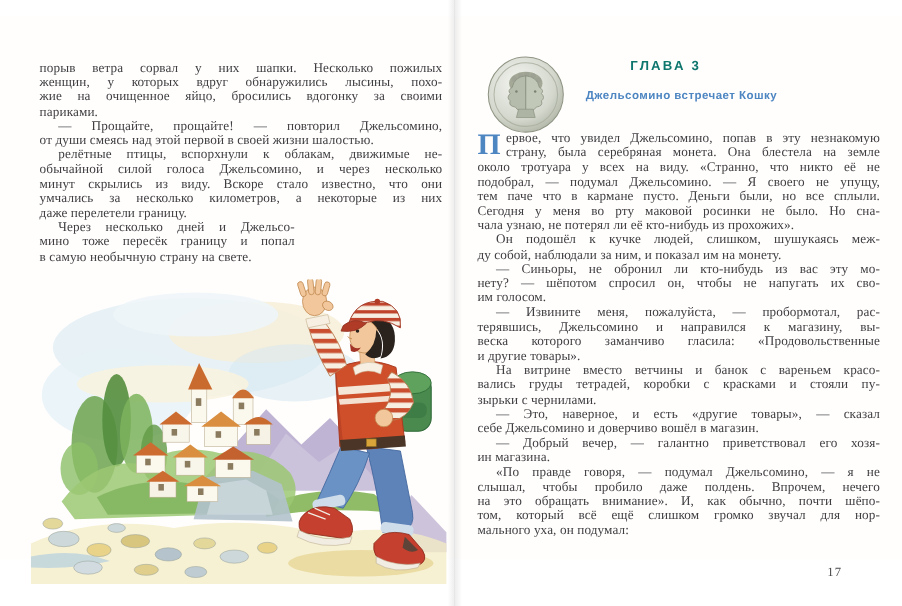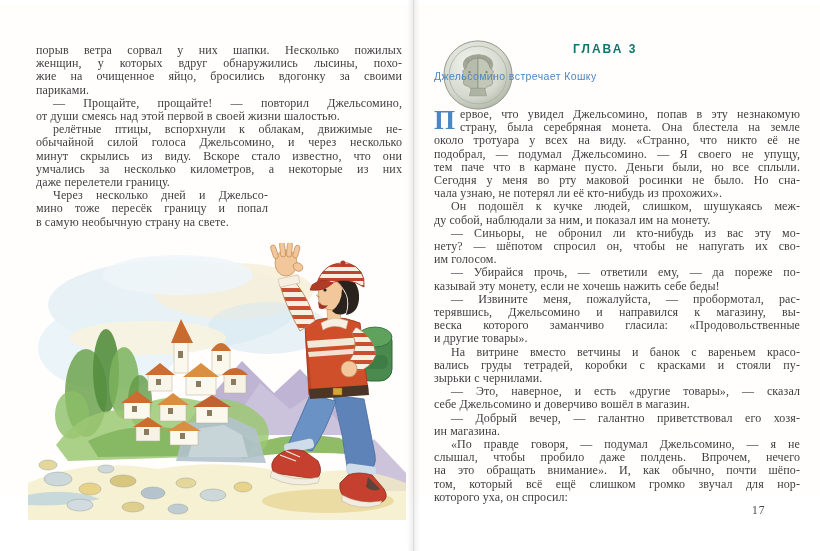--- a/index.html
+++ b/index.html
@@ -4,21 +4,21 @@
 <style>
   html,body { margin:0; padding:0; }
   body {
     width:820px; height:551px; overflow:hidden;
     background:#ffffff;
     font-family:"Liberation Serif", serif;
     color:#3f3e41;
     position:relative;
   }
   .spread { position:absolute; inset:0; }
-  .page { position:absolute; top:4px; height:493px; background:#fffefd;padding-left:29px; }
+  .page { position:absolute; top:15px; height:493px; background:#fffefd;padding-left:29px; }
   .page.left  { left:0;   width:413px; }
   .page.right { left:414px; width:406px; }
   .spine {
     position:absolute; left:407px; top:0; width:13px; height:551px;
     background:linear-gradient(90deg, rgba(90,90,95,0) 0%, rgba(90,90,95,0.10) 46%, rgba(90,90,95,0.22) 50%, rgba(90,90,95,0.10) 54%, rgba(90,90,95,0) 100%);
   }
 
   
   .text-block { position:absolute; font-size:12px; line-height:13.2px; letter-spacing:0.1px; }
   .left-text  { left:36px; top:40px;  width:366px; }
@@ -34,22 +34,22 @@
   }
 
   
   .chapter-title {
     position:absolute; left:118px; top:38px;
     font-family:"Liberation Sans", sans-serif; font-weight:bold;
     font-size:12px; letter-spacing:2px; color:#0f766e;margin-left:41px;
   }
   .chapter-subtitle {
     position:absolute; left:20px; top:66px; width:371px;
-    text-align:left; font-family:"Liberation Sans", sans-serif;
-    font-weight:normal; font-size:10.5px; line-height:13px;
+    text-align:center; font-family:"Liberation Sans", sans-serif;
+    font-weight:bold; font-size:10.5px; line-height:13px;
     letter-spacing:0.4px; color:#4e86c2;
   }
   .coin { position:absolute; left:28px; top:35px; width:72px; height:72px; }
   .folio {
     position:absolute; left:338px; top:500px; width:34px;
     font-size:11.5px; color:#49484b; letter-spacing:1px; 
   }
   .illustration { position:absolute; left:28px; top:239px; width:378px; height:277px; }
 </style>
 </head>
@@ -286,24 +286,20 @@
         <div class="para indent">
           <div class="ln">Он подошёл к кучке людей, слишком, шушукаясь меж-</div>
           <div class="ln last">ду собой, наблюдали за ним, и показал им на монету.</div>
         </div>
         <div class="para indent">
           <div class="ln">— Синьоры, не обронил ли кто-нибудь из вас эту мо-</div>
           <div class="ln">нету? — шёпотом спросил он, чтобы не напугать их сво-</div>
           <div class="ln last">им голосом.</div>
         </div>
         <div class="para indent">
-          <div class="ln">— Убирайся прочь, — ответили ему, — да пореже по-</div>
-          <div class="ln last">казывай эту монету, если не хочешь нажить себе беды!</div>
-        </div>
-        <div class="para indent">
           <div class="ln">— Извините меня, пожалуйста, — пробормотал, рас-</div>
           <div class="ln">терявшись, Джельсомино и направился к магазину, вы-</div>
           <div class="ln">веска которого заманчиво гласила: «Продовольственные</div>
           <div class="ln last">и другие товары».</div>
         </div>
         <div class="para indent">
           <div class="ln">На витрине вместо ветчины и банок с вареньем красо-</div>
           <div class="ln">вались груды тетрадей, коробки с красками и стояли пу-</div>
           <div class="ln last">зырьки с чернилами.</div>
         </div>
@@ -313,21 +309,21 @@
         </div>
         <div class="para indent">
           <div class="ln">— Добрый вечер, — галантно приветствовал его хозя-</div>
           <div class="ln last">ин магазина.</div>
         </div>
         <div class="para indent">
           <div class="ln">«По правде говоря, — подумал Джельсомино, — я не</div>
           <div class="ln">слышал, чтобы пробило даже полдень. Впрочем, нечего</div>
           <div class="ln">на это обращать внимание». И, как обычно, почти шёпо-</div>
           <div class="ln">том, который всё ещё слишком громко звучал для нор-</div>
-          <div class="ln last">которого уха, он спросил:</div>
+          <div class="ln last">мального уха, он подумал:</div>
         </div>
       </div>
 
     <div class="folio">17</div>
   </div>
 
   <div class="spine"></div>
 </div>
 
 </body></html>

